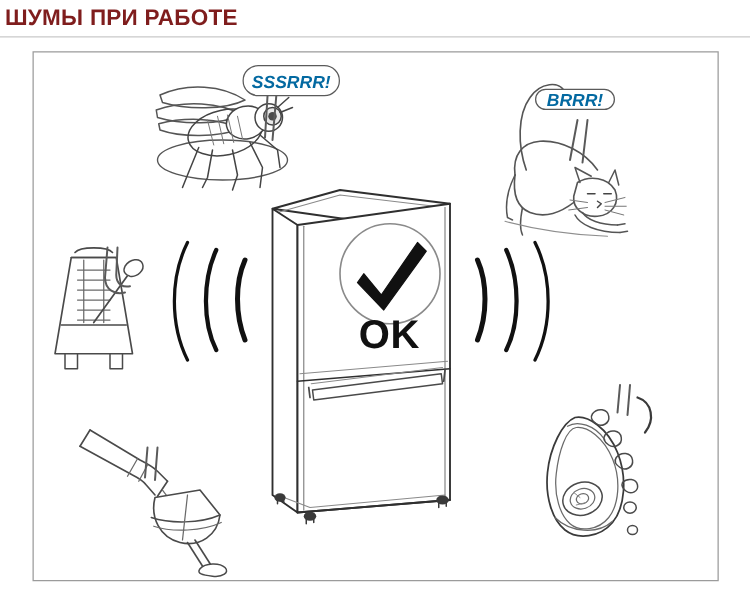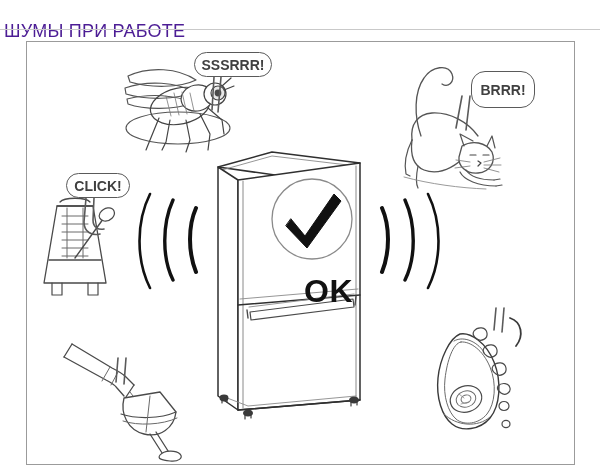--- a/index.html
+++ b/index.html
@@ -25,25 +25,24 @@
   }
 
   
   #page-title {
     position: absolute;
     left: 4px;
     top: 3px;
     font-size: 18px;
     line-height: 22px;
     letter-spacing: 0.2px;
-    color: #4c1d95;
-    font-weight: 400;
+    color: #7f1d1d;
+    font-weight: 700;
     font-family: "Liberation Sans", sans-serif;
     white-space: nowrap;
-    margin-top: 17px;
   }
 
   #title-rule {
     position: absolute;
     left: 0px;
     top: 29px;
     width: 600px;
     height: 1px;
     background: #c9c9c9;
   }
@@ -67,47 +66,47 @@
     height: 474px;
     pointer-events: none;
   }
 
   
   .bubble {
     position: absolute;
     border: 1.6px solid #5a5a5a;
     border-radius: 14px;
     background: #ffffff;
-    color: #404040;
+    color: #0369a1;
+    font-style: italic;
     font-weight: bold;
     font-family: "Liberation Sans", sans-serif;
     display: flex;
     align-items: center;
     justify-content: center;
     white-space: nowrap;
     box-sizing: border-box;
   }
 
   #bubble-fly      { left: 194px; top: 52px;  width: 78px;  height: 25px; font-size: 14px; }
-  #bubble-cat      { left: 471px; top: 71px;  width: 64px;  height: 37px; font-size: 14px; }
+  #bubble-cat      { left: 428px; top: 71px;  width: 64px;  height: 17px; font-size: 14px; }
   #bubble-metronome{ left: 66px;  top: 173px; width: 64px;  height: 25px; font-size: 14px; }
   #bubble-bottle   { left: 100px; top: 333px; width: 70px;  height: 25px; font-size: 14px; }
   #bubble-iron     { left: 478px; top: 283px; width: 68px;  height: 25px; font-size: 14px; }
 
   
   #ok-label {
     position: absolute;
-    left: 304px;
+    left: 287px;
     top: 249px;
     font-size: 32px;
     font-weight: bold;
     letter-spacing: 0.5px;
     color: #111111;
     font-family: "Liberation Sans", sans-serif;
-    margin-top: 24px;
   }
 </style>
 </head>
 <body>
 
 <div id="page">
 
   <div id="page-title">ШУМЫ ПРИ РАБОТЕ</div>
 
   <div id="title-rule"></div>
@@ -321,19 +320,18 @@
         <path d="M504 308 L502 332"></path>
       </g>
 
     </g>
   </svg>
 
   <div class="bubble" id="bubble-fly">SSSRRR!</div>
 
   <div class="bubble" id="bubble-cat">BRRR!</div>
 
-  <div class="bubble" id="bubble-metronome">CLICK!</div>
 
 
 
   <div id="ok-label">OK</div>
 
 </div>
 
 </body></html>

